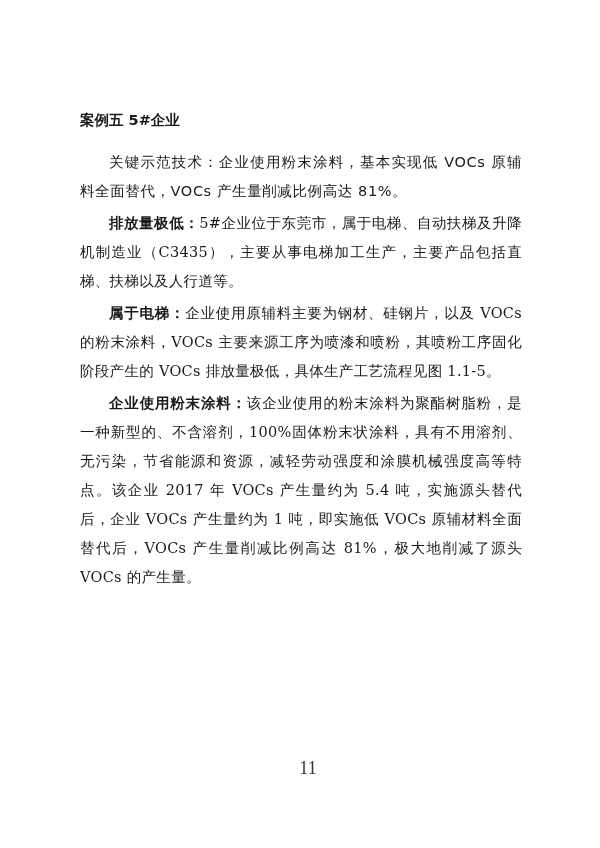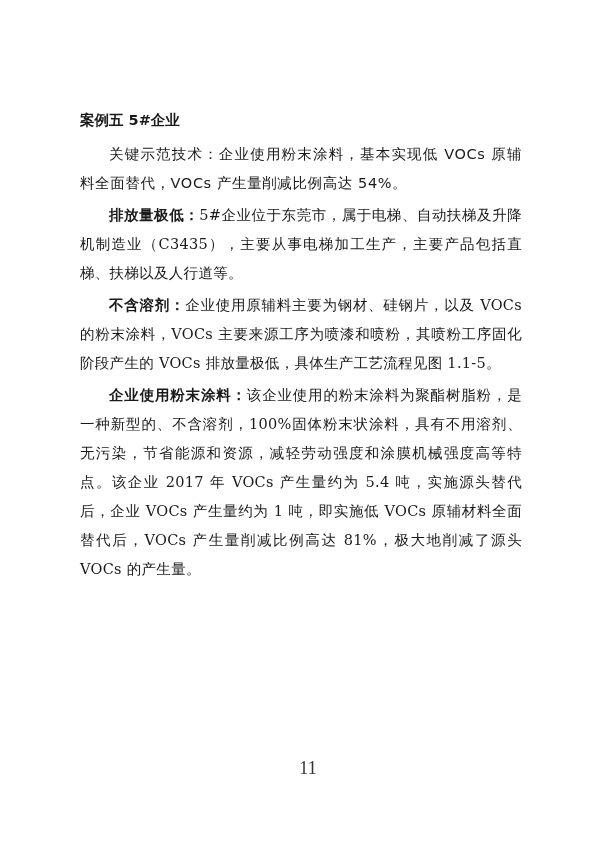--- a/index.html
+++ b/index.html
@@ -1,43 +1,43 @@
 <!DOCTYPE html>
 <html><head>
 <meta charset="utf-8">
 <style>
   html, body { margin: 0; padding: 0; background: #ffffff; }
   body { width: 600px; height: 848px; position: relative; overflow: hidden;
          font-family: "DejaVu Serif", "Liberation Serif", serif; color: #1a1a1a; }
   .page { position: absolute; left: 80px; top: 108px; width: 442px; }
-  .heading { font-size: 14.5px; font-weight: bold; line-height: 24px; margin: 0 0 8px 0;
+  .heading { font-size: 14.5px; font-weight: bold; line-height: 24px; margin: 0 0 16px 0;
              font-family: "DejaVu Sans", "Liberation Sans", sans-serif; }
   .para { font-size: 14.5px; line-height: 29px; text-indent: 29px; margin: 0 0 3px 0;
           text-align: justify; letter-spacing: 0.3px; }
   .para.first { font-family: "DejaVu Sans", "Liberation Sans", sans-serif; letter-spacing: 0.6px; }
   .label { font-weight: bold; font-family: "DejaVu Sans", "Liberation Sans", sans-serif; }
   .page-number { position: absolute; top: 758px; left: 8px; width: 600px; text-align: center;
                  font-size: 18px; color: #333; font-family: "Liberation Serif", serif; }
 </style>
 </head>
 <body>
 
 <div class="page">
   <div class="heading">案例五  5#企业</div>
 
   <p class="para first">
-    <span class="label"></span><span>关键示范技术：企业使用粉末涂料，基本实现低 VOCs 原辅料全面替代，VOCs 产生量削减比例高达 54%。</span>
+    <span class="label"></span><span>关键示范技术：企业使用粉末涂料，基本实现低 VOCs 原辅料全面替代，VOCs 产生量削减比例高达 81%。</span>
   </p>
 
   <p class="para">
     <span class="label">排放量极低：</span><span>5#企业位于东莞市，属于电梯、自动扶梯及升降机制造业（C3435），主要从事电梯加工生产，主要产品包括直梯、扶梯以及人行道等。</span>
   </p>
 
   <p class="para">
-    <span class="label">不含溶剂：</span><span>企业使用原辅料主要为钢材、硅钢片，以及 VOCs 的粉末涂料，VOCs 主要来源工序为喷漆和喷粉，其喷粉工序固化阶段产生的 VOCs 排放量极低，具体生产工艺流程见图 1.1-5。</span>
+    <span class="label">属于电梯：</span><span>企业使用原辅料主要为钢材、硅钢片，以及 VOCs 的粉末涂料，VOCs 主要来源工序为喷漆和喷粉，其喷粉工序固化阶段产生的 VOCs 排放量极低，具体生产工艺流程见图 1.1-5。</span>
   </p>
 
   <p class="para">
     <span class="label">企业使用粉末涂料：</span><span>该企业使用的粉末涂料为聚酯树脂粉，是一种新型的、不含溶剂，100%固体粉末状涂料，具有不用溶剂、无污染，节省能源和资源，减轻劳动强度和涂膜机械强度高等特点。该企业 2017 年 VOCs 产生量约为 5.4 吨，实施源头替代后，企业 VOCs 产生量约为 1 吨，即实施低 VOCs 原辅材料全面替代后，VOCs 产生量削减比例高达 81%，极大地削减了源头 VOCs 的产生量。</span>
   </p>
 </div>
 
 <div class="page-number">11</div>
 
 </body></html>

